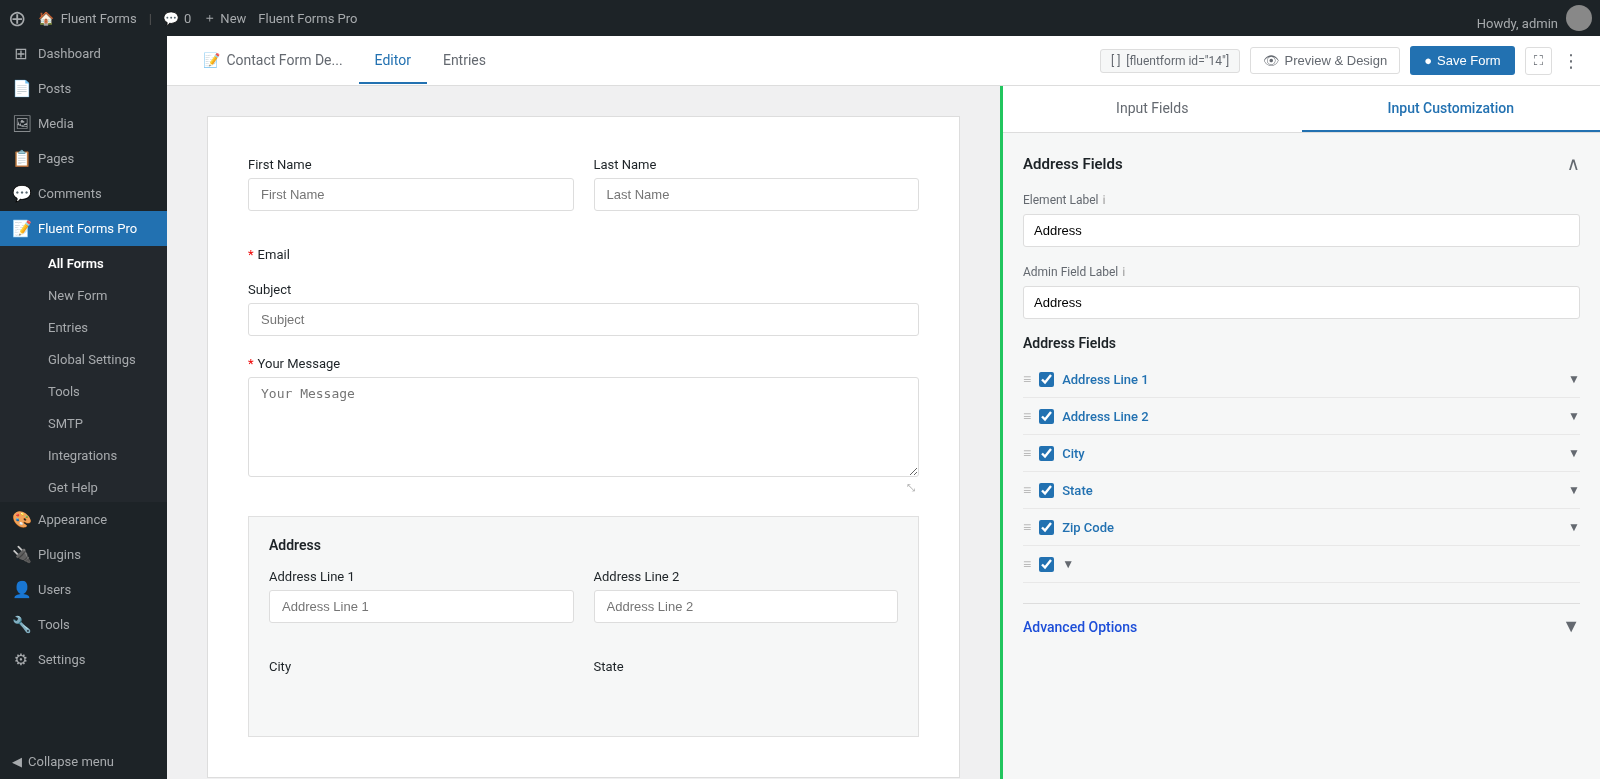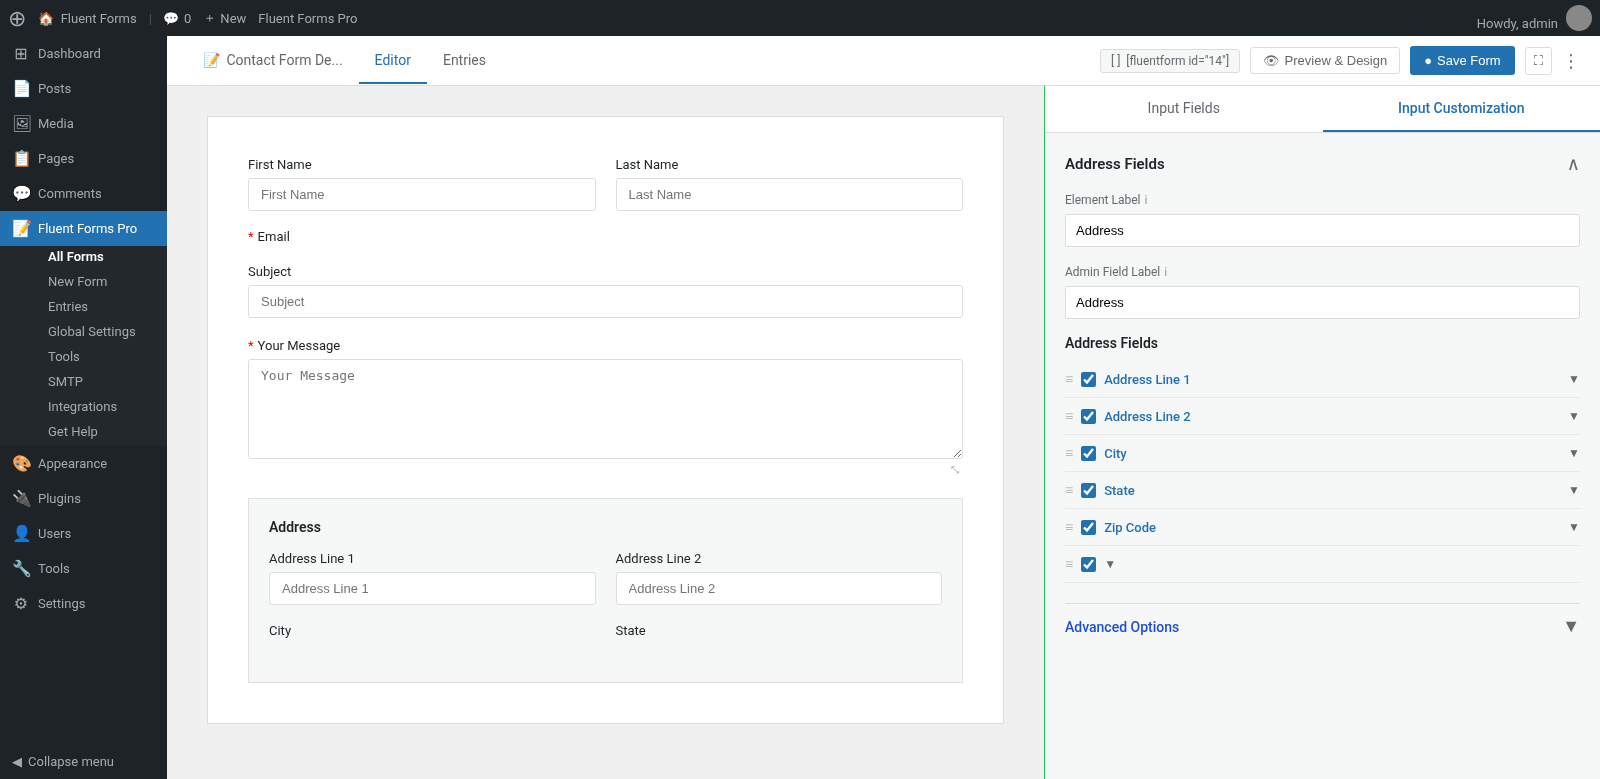--- a/index.html
+++ b/index.html
@@ -16,21 +16,21 @@
 
     
     .main-layout { display: flex; flex: 1; overflow: hidden; }
 
     
     .sidebar { width: 167px; background: #1d2327; color: #a7aaad; flex-shrink: 0; display: flex; flex-direction: column; overflow-y: auto; }
     .sidebar-item { display: flex; align-items: center; gap: 8px; padding: 8px 12px; cursor: pointer; font-size: 13px; color: #a7aaad; }
     .sidebar-item.active-parent { background: #33373c; color: #fff; }
     .sidebar-icon { font-size: 16px; width: 18px; text-align: center; }
     .sidebar-sub { padding-left: 12px; background: #23282d; }
-    .sidebar-sub-item { display: flex; align-items: center; padding: 3px 12px 7px 36px; cursor: pointer; color: #a7aaad; font-size: 13px; }
+    .sidebar-sub-item { display: flex; align-items: center; padding: 10px 12px 7px 36px; cursor: pointer; color: #a7aaad; font-size: 13px; }
     .sidebar-sub-item.active { color: #fff; font-weight: 600; }
     .collapse-menu { margin-top: auto; padding: 10px 12px; display: flex; align-items: center; gap: 6px; color: #a7aaad; cursor: pointer; font-size: 13px; }
 
     
     .content-area { flex: 1; display: flex; flex-direction: column; overflow: hidden; background: #f0f0f1; }
 
     
     .tabs-bar { background: #fff; border-bottom: 1px solid #ddd; padding: 0 20px; display: flex; align-items: center; height: 50px; gap: 0; }
     .tab-item { padding: 14px 16px; cursor: pointer; color: #646970; font-size: 14px; border-bottom: 2px solid transparent; display: flex; align-items: center; gap: 6px; }
     .tab-item.active { color: #2271b1; border-bottom: 2px solid #2271b1; }
@@ -40,33 +40,33 @@
     .save-form-btn { background: #2271b1; color: #fff; border: none; border-radius: 3px; padding: 7px 14px; cursor: pointer; font-size: 13px; display: flex; align-items: center; gap: 5px; }
     .fullscreen-btn { background: none; border: 1px solid #ddd; border-radius: 3px; padding: 5px 8px; cursor: pointer; color: #646970; }
     .more-btn { background: none; border: none; cursor: pointer; color: #646970; font-size: 18px; }
 
     
     .editor-panel { display: flex; flex: 1; overflow: hidden; }
 
     
     .form-editor { flex: 1; overflow-y: auto; padding: 30px 40px; background: #f0f0f1; }
     .form-canvas { background: #fff; border: 1px solid #ddd; padding: 40px; min-height: 600px; }
-    .form-row { display: flex; gap: 20px; margin-bottom: 18px; }
+    .form-row { display: flex; gap: 20px; margin-bottom: 36px; }
     .form-field { flex: 1; }
     .form-field.full { flex: unset; width: 100%; margin-bottom: 20px; }
     .field-label { font-size: 13px; color: #1d2327; margin-bottom: 6px; display: flex; align-items: center; gap: 4px; }
     .required-star { color: #e00; }
     .field-input { width: 100%; border: 1px solid #ddd; border-radius: 3px; padding: 8px 12px; font-size: 13px; color: #aaa; background: #fff; }
     .field-input.textarea { height: 100px; resize: vertical; }
     .address-section { background: #f6f7f7; border: 1px solid #e0e0e0; padding: 20px; margin-top: 10px; }
     .address-title { font-size: 14px; font-weight: 600; color: #1d2327; margin-bottom: 16px; }
     .resize-handle { text-align: right; color: #999; font-size: 10px; padding: 2px 4px; }
 
     
-    .right-panel { width: 556px; background: #f6f7f7; border-left: 1px solid #22c55e; display: flex; flex-direction: column; overflow: hidden; flex-shrink: 0; }
+    .right-panel { width: 600px; background: #f6f7f7; border-left: 3px solid #22c55e; display: flex; flex-direction: column; overflow: hidden; flex-shrink: 0; }
     .panel-tabs { display: flex; border-bottom: 1px solid #ddd; background: #fff; }
     .panel-tab { flex: 1; text-align: center; padding: 14px; cursor: pointer; font-size: 14px; color: #646970; border-bottom: 2px solid transparent; }
     .panel-tab.active { color: #2271b1; border-bottom: 2px solid #2271b1; font-weight: 500; }
     .panel-content { flex: 1; overflow-y: auto; padding: 20px; }
 
     .section-header { display: flex; align-items: center; justify-content: space-between; margin-bottom: 16px; }
     .section-title { font-size: 15px; font-weight: 600; color: #1d2327; }
     .collapse-btn { background: none; border: none; cursor: pointer; color: #646970; font-size: 18px; }
 
     .field-group { margin-bottom: 16px; }

